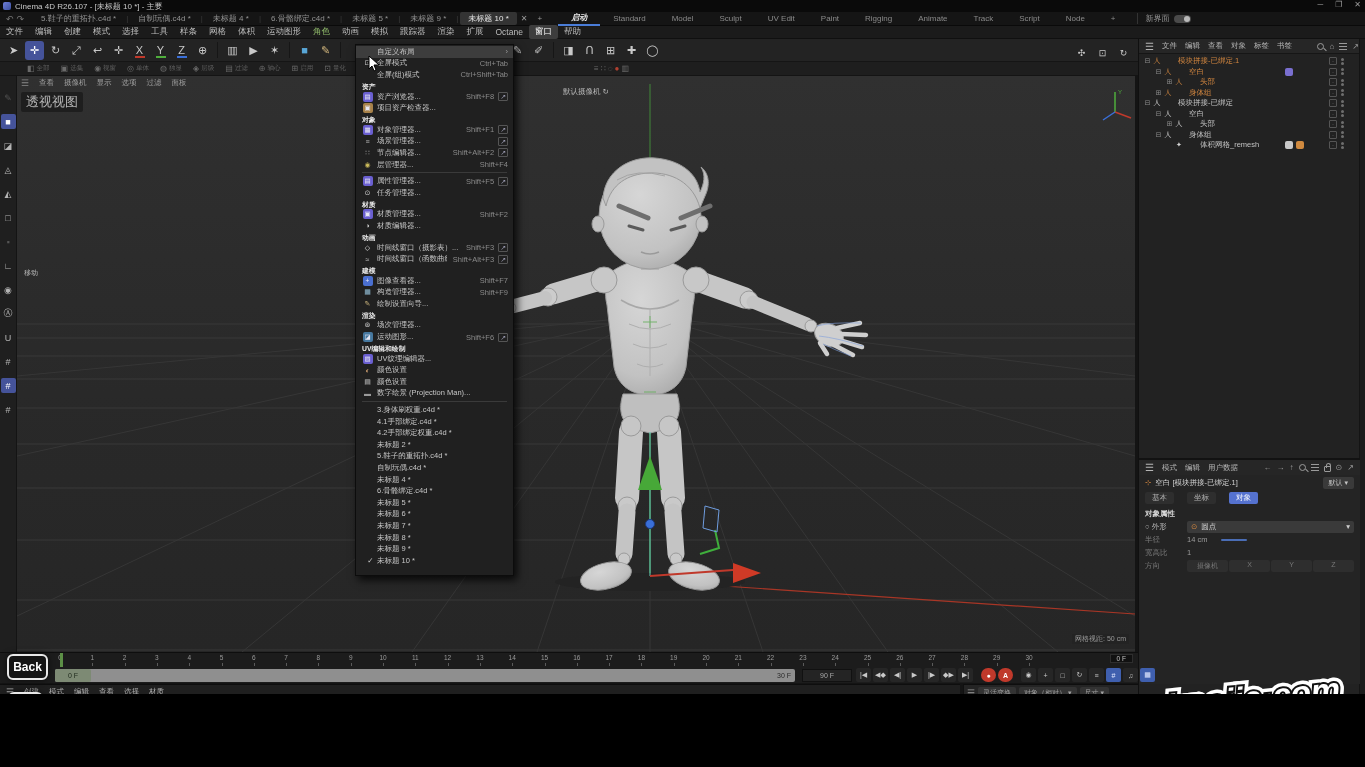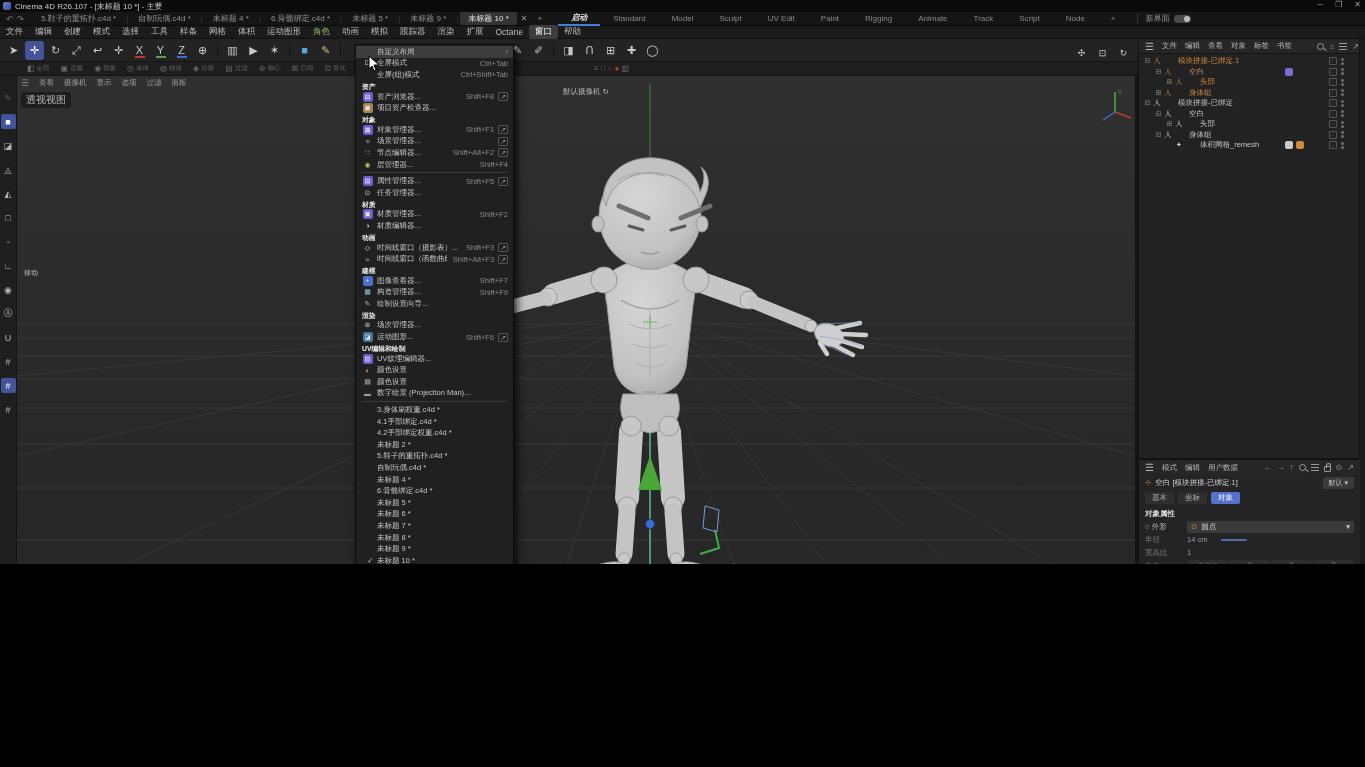--- a/index.html
+++ b/index.html
@@ -1,17 +1,17 @@
 <!DOCTYPE html>
 <html><head>
 <meta charset="utf-8">
 <style>
 *{margin:0;padding:0;box-sizing:border-box}
 html,body{background:#000}
-.app{position:relative;width:1365px;height:564px;background:#141414;overflow:hidden;
+.app{position:relative;width:1365px;height:694px;background:#141414;overflow:hidden;
   font-family:"Liberation Sans",sans-serif;color:#c2c2c2;-webkit-font-smoothing:antialiased}
 .abs{position:absolute}
 
 .titlebar{left:0;top:0;width:1365px;height:12px;background:#0a0a0a;display:flex;align-items:center;font-size:8px;color:#c9c9c9}
 .appicon{width:8px;height:8px;margin:0 4px 0 3px;border-radius:2px;background:linear-gradient(135deg,#6f7fd8,#3b4f9f)}
 .winctl{position:absolute;right:4px;top:0;display:flex;gap:12px;font-size:8px;color:#9a9a9a}
 
 .tabrow{left:0;top:12px;width:1365px;height:14px;background:#151515;display:flex;align-items:center;font-size:8px;color:#8f8f8f;border-bottom:1px solid #0a0a0a}
 .tr-undo{margin:0 6px 0 6px;color:#777;font-size:9px;letter-spacing:3px}
 .doctab{padding:1px 8px;white-space:nowrap;color:#939393}
@@ -42,21 +42,21 @@
 .t2 .g.red{color:#b04030}
 
 .modestrip{left:0;top:76px;width:17px;height:576px;background:#1f1f1f;display:flex;flex-direction:column;align-items:center;padding-top:14px;gap:9px;border-right:1px solid #141414}
 .ms{width:15px;height:15px;border-radius:2px;display:flex;align-items:center;justify-content:center;font-size:9px;color:#b5b5b5}
 .ms.sel{background:#45539a;color:#fff}
 .ms.dim{color:#555}
 
 .viewport{left:17px;top:76px;width:1118px;height:576px;background:linear-gradient(#303030,#292929 55%,#262626);overflow:hidden}
 .vpmenu{position:absolute;left:4px;top:2px;display:flex;gap:10px;font-size:7.5px;color:#9f9f9f;align-items:center}
 .vpmenu .h{font-size:9px;color:#8a8a8a}
-.vplabel{position:absolute;left:4px;top:16px;background:#1b1b1bde;padding:1px 5px;font-size:10px;color:#b5b5b5;border-radius:2px}
+.vplabel{position:absolute;left:4px;top:16px;background:#1b1b1bde;padding:1px 5px;font-size:13px;color:#b5b5b5;border-radius:2px}
 .vpcam{position:absolute;left:546px;top:11px;font-size:7.5px;color:#b9b9b9}
 .gridhint{position:absolute;right:6px;bottom:8px;font-size:7px;color:#9a9a9a;background:#22222299;padding:0 3px}
 .vpnav{left:1073px;top:44px;display:flex;gap:4px}
 .vpnav .tbtn{width:17px;height:17px;font-size:9px}
 .movetip{left:24px;top:268px;font-size:7px;color:#bdbdbd}
 
 .ddmenu{left:355px;top:44px;width:159px;height:532px;background:#202020;border:1px solid #0c0c0c;box-shadow:3px 4px 8px #000c;font-size:7.5px;z-index:50;padding-top:1px}
 .dd-item{display:flex;align-items:center;height:11.6px;padding:0 5px;color:#c6c6c6;white-space:nowrap}
 .dd-item.hover{background:#3d3d3d}
 .dd-ic{width:13px;text-align:center;margin-right:3px;font-size:7px;flex:none}
@@ -84,21 +84,21 @@
 .trow .dots{position:absolute;left:124px;display:flex;flex-direction:column;gap:1px}
 .trow .dots i{width:3px;height:3px;border-radius:50%;background:#6e6e6e}
 .trow .tick{position:absolute;left:112px;width:8px;height:8px;border:1px solid #555;border-radius:1px;color:#9a9a9a;font-size:6px;line-height:7px;text-align:center}
 .trow .tag{position:absolute;width:8px;height:8px;border-radius:2px}
 .edgecol{position:absolute;right:0;top:0;width:6px;height:714px;background:#1b1b1b;border-left:1px solid #141414}
 
 .attr{position:absolute;left:0;top:419px;width:221px;height:226px;background:#242424;border-top:2px solid #121212}
 .attr-row{display:flex;align-items:center;gap:8px;height:15px;padding:0 6px;font-size:7.5px;color:#b5b5b5;background:#262626}
 .attr-obj{display:flex;align-items:center;height:15px;padding:0 6px;font-size:7.5px;color:#d2d2d2}
 .chip{background:#3a3a3a;border-radius:2px;padding:1px 6px;font-size:7px;color:#c5c5c5}
-.atabs{display:flex;gap:4px;padding:2px 6px}
+.atabs{display:flex;gap:13px;padding:2px 6px}
 .atab{padding:1px 7px;border-radius:2px;background:#2e2e2e;font-size:7.5px;color:#b0b0b0}
 .atab.sel{background:#5572cf;color:#fff}
 .asect{padding:3px 6px 1px;font-size:7.5px;font-weight:bold;color:#d8d8d8}
 .afield{display:flex;align-items:center;height:13px;padding:0 6px;font-size:7.5px}
 .afield .lab{width:42px;color:#7c7c7c;flex:none}
 .afield .lab.on{color:#b5b5b5}
 .afield .drop{flex:1;background:#3a3a3a;border-radius:2px;padding:1px 4px;display:flex;align-items:center;gap:4px;color:#cfcfcf}
 .afield .val{color:#9a9a9a}
 .seg{display:flex;gap:1px;flex:1}
 .seg span{background:#2e2e2e;border-radius:2px;color:#777;padding:1px 0;flex:1;text-align:center;font-size:7px}

